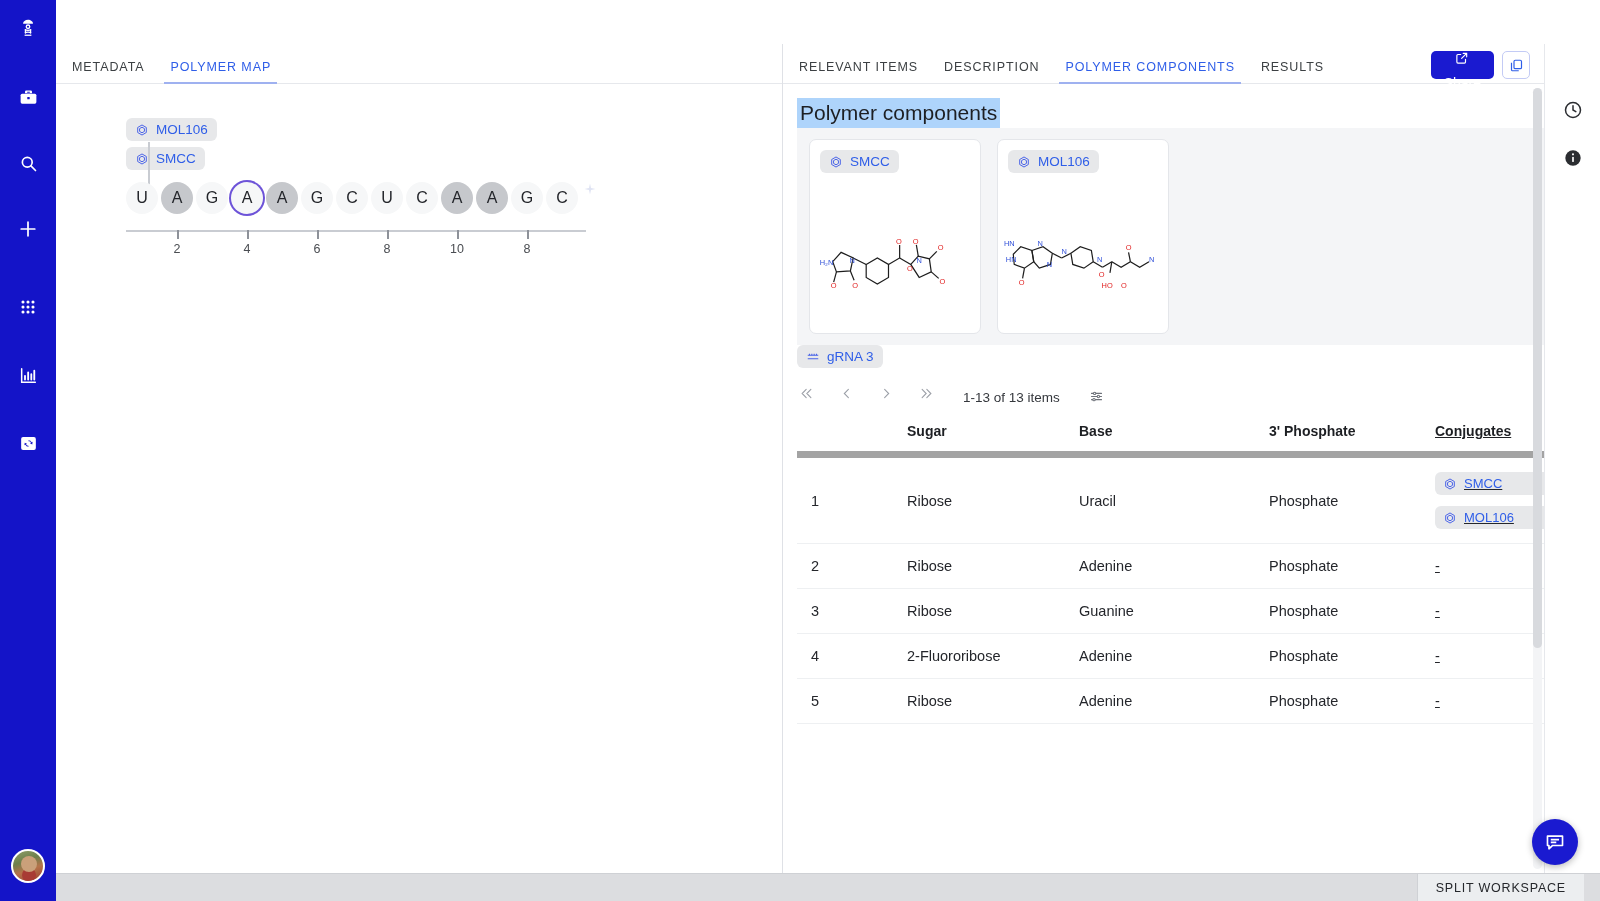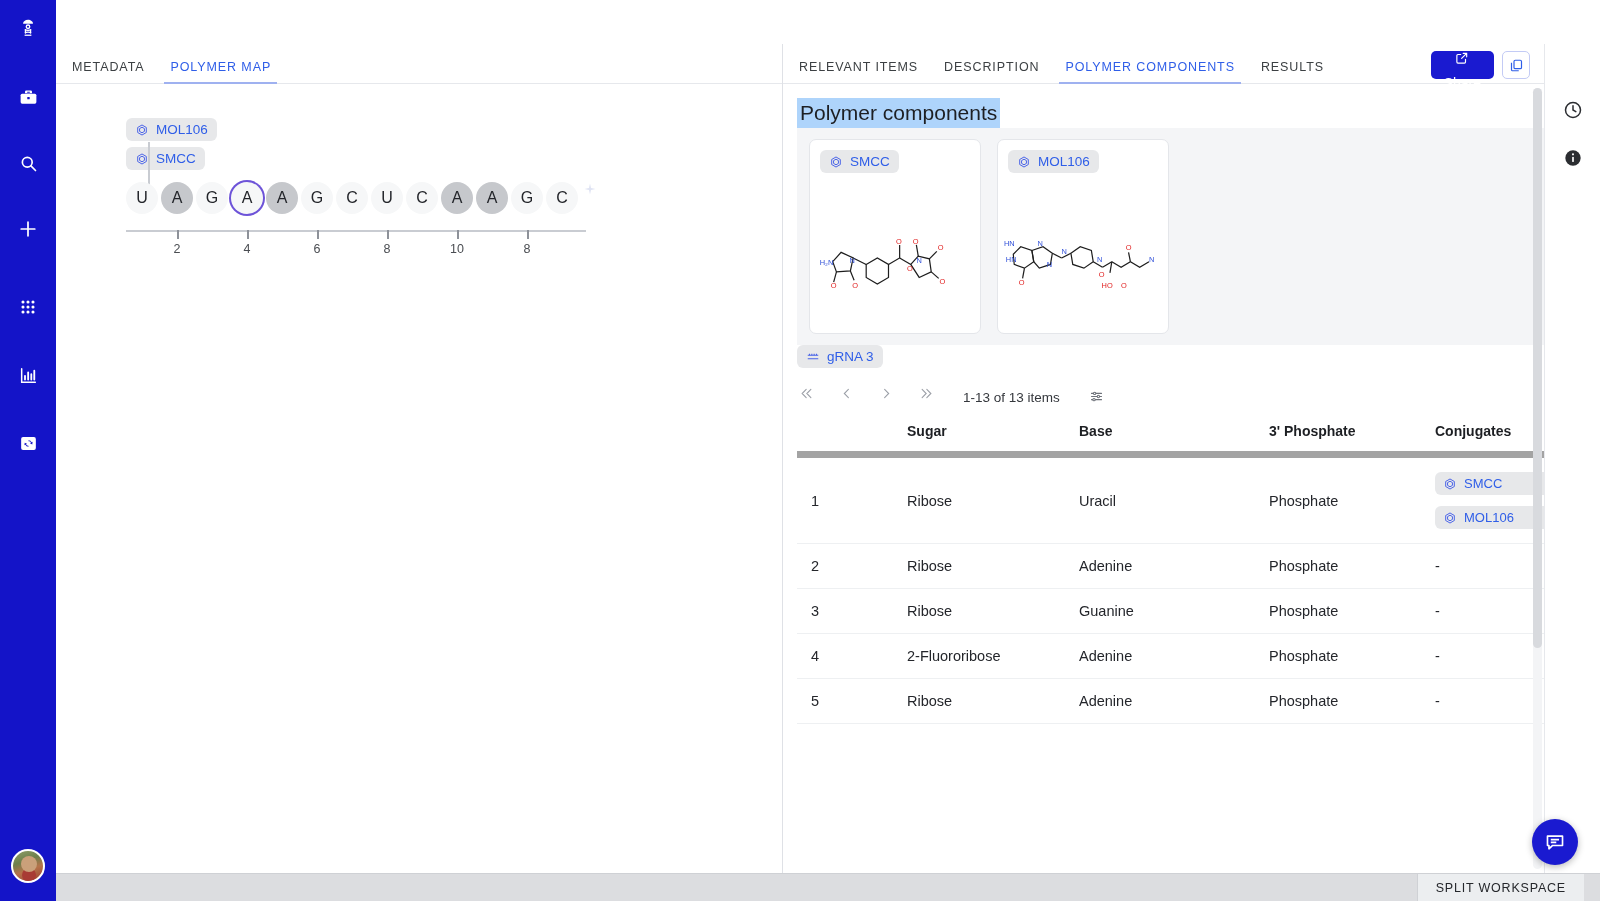--- a/index.html
+++ b/index.html
@@ -153,21 +153,21 @@
     padding: 10px 0 12px 0; border-bottom: 7px solid #a3a3a3;
   }
   table.grid td {
     font-size: 14.5px; color: #24262b; padding: 14px 0;
     border-bottom: 1px solid #eef0f2; vertical-align: middle;
   }
   .col-idx { width: 110px; padding-left: 14px !important; }
   .col-sug { width: 172px; }
   .col-base { width: 190px; }
   .col-pho { width: 166px; }
-  .col-con { width: 122px; }
+  .col-con { width: 122px; text-decoration: underline; }
   td.col-idx { font-size: 15px; }
   .tallrow td { padding: 30px 0; }
   .conj-cell { display: flex; flex-direction: column; gap: 11px; }
   .conj-cell .chip { font-size: 13px; padding: 4px 8px; }
 
   
   .vscroll {
     position: absolute; right: 2px; top: 4px; width: 9px; bottom: 4px;
     background: #f3f4f6; border-radius: 5px;
   }

